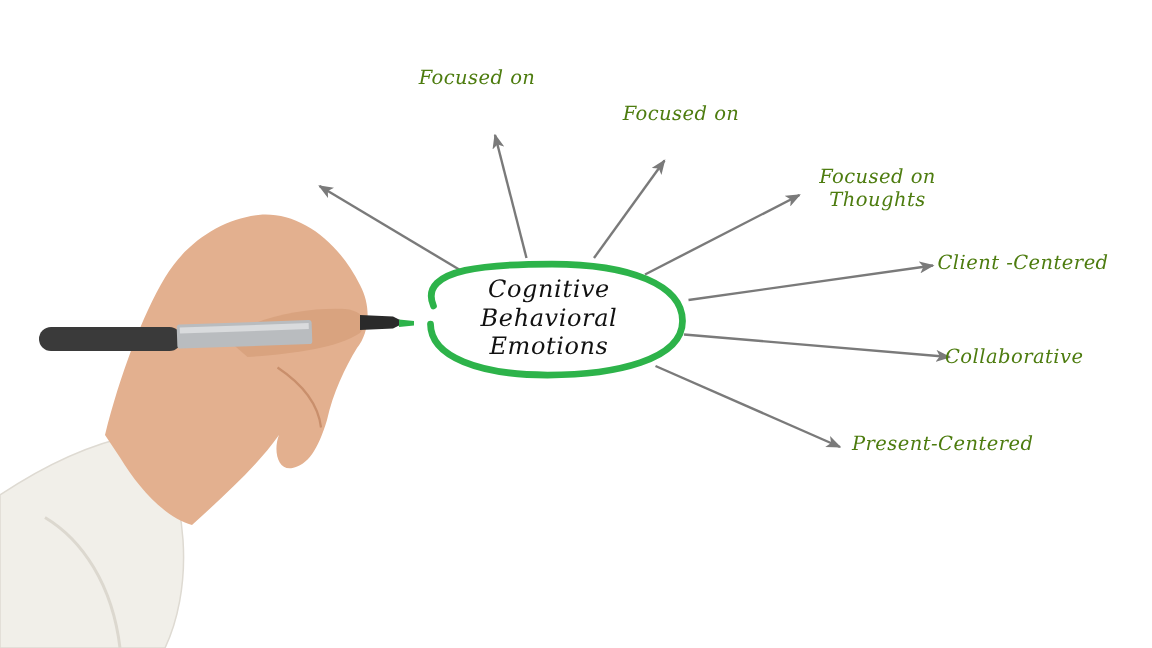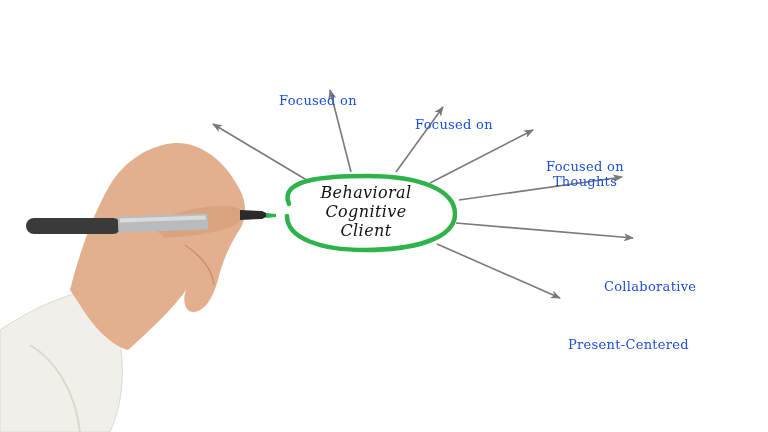--- a/index.html
+++ b/index.html
@@ -7,27 +7,27 @@
       position: relative;
       width: 768px;
       height: 432px;
       overflow: hidden;
       background: #ffffff;
     }
     svg#diagram { position: absolute; left: 0; top: 0; }
     .label {
       position: absolute;
       font-family: "DejaVu Serif", serif;
+      font-style: italic;
       font-size: 13px;
       line-height: 15px;
-      color: #1d4ed8;
+      color: #4d7c0f;
       text-align: center;
       white-space: nowrap;
       letter-spacing: 0.3px;
-      margin-top: 48px;
     }
     .label.left { text-align: left; }
     .center-label {
       position: absolute;
       font-family: "DejaVu Serif", serif;
       font-style: italic;
       font-size: 16px;
       line-height: 19px;
       color: #111111;
       text-align: center;
@@ -69,41 +69,44 @@
     <g>
       <rect x="26" y="218" width="95" height="16" rx="8" fill="#3a3a3a"></rect>
       <rect x="118" y="215" width="90" height="16" rx="2" fill="#b9bcbf" transform="rotate(-2 160 223)"></rect>
       <rect x="120" y="217" width="86" height="4" fill="#d9dbdd" transform="rotate(-2 160 223)"></rect>
       <path d="M240,210 L262,211 L270,215 L262,219 L240,220 Z" fill="#2a2a2a"></path>
       <path d="M266,213 L276,214 L276,217 L266,218 Z" fill="#2db34a"></path>
     </g>
   </svg>
 
   <div class="center-label" style="left:310px; top:183px; width:112px;">
+    <div>Cognitive</div>
     <div>Behavioral</div>
-    <div>Cognitive</div>
-    <div>Client</div>
+    <div>Emotions</div>
   </div>
 
 
   <div class="label" style="left:268px; top:45px; width:100px;">
     <div>Focused on</div>
   </div>
 
   <div class="label" style="left:404px; top:69px; width:100px;">
     <div>Focused on</div>
   </div>
 
   <div class="label" style="left:535px; top:111px; width:100px;">
     <div>Focused on</div>
     <div>Thoughts</div>
   </div>
 
+  <div class="label left" style="left:625px; top:168px;">
+    <div>Client -Centered</div>
+  </div>
 
-  <div class="label left" style="left:604px; top:231px;">
+  <div class="label left" style="left:630px; top:231px;">
     <div>Collaborative</div>
   </div>
 
   <div class="label left" style="left:568px; top:289px;">
     <div>Present-Centered</div>
   </div>
 
 </div>
 
 </body></html>

